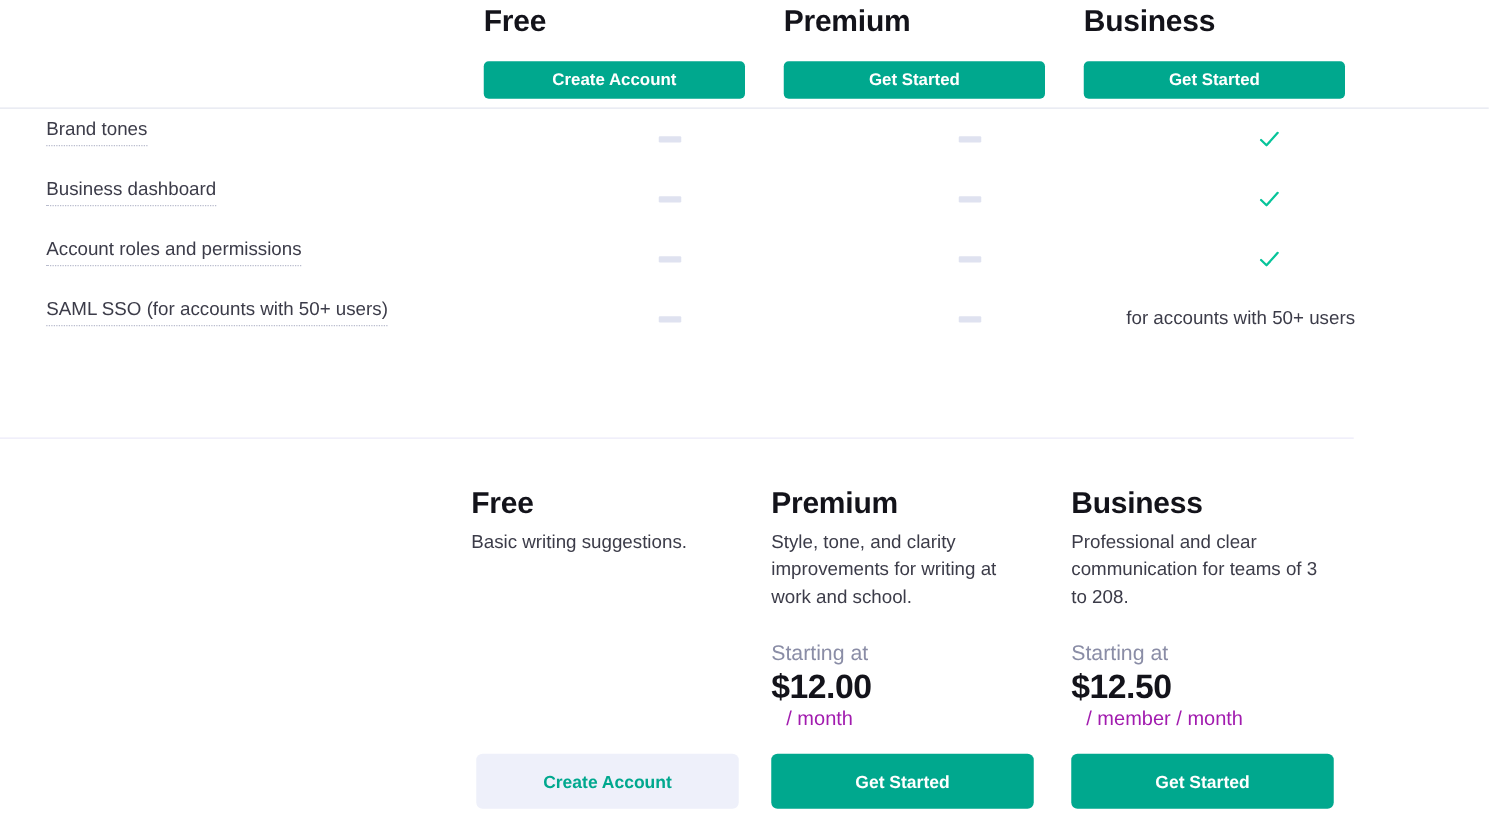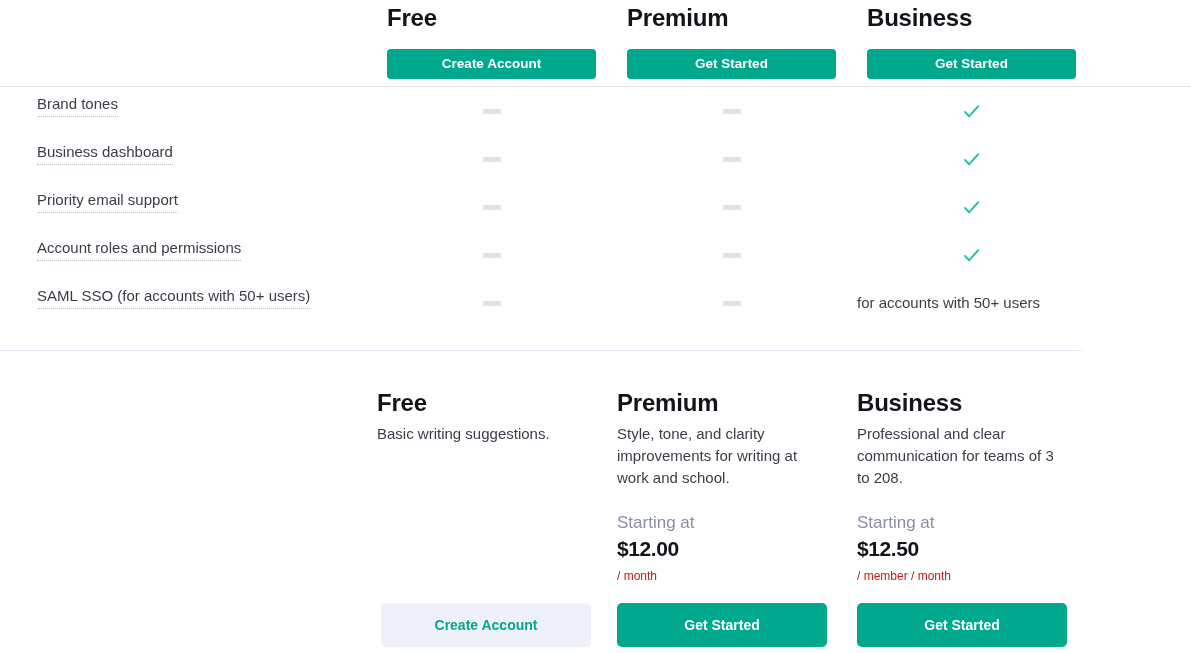--- a/index.html
+++ b/index.html
@@ -104,20 +104,21 @@
     cursor: default;
   }
   .cell {
     position: absolute;
     top: 0;
     height: 48px;
     width: 209px;
     display: flex;
     align-items: center;
     justify-content: center;
+    margin-left: 44px;
   }
   .cell.free     { left: 387px; }
   .cell.premium  { left: 627px; }
   .cell.business { left: 867px; }
   .cell.business.text-cell {
     justify-content: flex-start;
     left: 857px;
     width: 240px;
   }
   .dash {
@@ -177,32 +178,32 @@
     top: 127px;
     width: 210px;
   }
   .price-starting {
     font-size: 17px;
     line-height: 16px;
     color: #8a8da6;
     margin: 0;
   }
   .price-amount {
-    font-size: 21px;
+    font-size: 27px;
     font-weight: bold;
     letter-spacing: -0.4px;
     line-height: 32px;
     margin: 2px 0 0 0;
     color: #13131a;
   }
   .price-period {
-    font-size: 12px;
+    font-size: 16px;
     line-height: 18px;
-    color: #b91c1c;
-    margin: 2px 0 0 0;
+    color: #a21caf;
+    margin: 2px 0 0 12px;
   }
   .card-cta {
     position: absolute;
     left: 0;
     top: 215px;
     box-sizing: border-box;
     width: 210px;
     height: 44px;
     border: none;
     border-radius: 5px;
@@ -275,36 +276,20 @@
     <div class="cell premium">
       <span class="dash"></span>
     </div>
     <div class="cell business">
       <svg class="check-icon" viewBox="0 0 20 20">
         <path d="M3 10.5 L7.6 15 L17 4.5" fill="none" stroke="#07c49a" stroke-width="1.9" stroke-linecap="round" stroke-linejoin="round"></path>
       </svg>
     </div>
   </div>
 
-  <div class="feature-row">
-    <div class="feature-label-wrap">
-      <span class="feature-label">Priority email support</span>
-    </div>
-    <div class="cell free">
-      <span class="dash"></span>
-    </div>
-    <div class="cell premium">
-      <span class="dash"></span>
-    </div>
-    <div class="cell business">
-      <svg class="check-icon" viewBox="0 0 20 20">
-        <path d="M3 10.5 L7.6 15 L17 4.5" fill="none" stroke="#07c49a" stroke-width="1.9" stroke-linecap="round" stroke-linejoin="round"></path>
-      </svg>
-    </div>
-  </div>
 
   <div class="feature-row">
     <div class="feature-label-wrap">
       <span class="feature-label">Account roles and permissions</span>
     </div>
     <div class="cell free">
       <span class="dash"></span>
     </div>
     <div class="cell premium">
       <span class="dash"></span>

